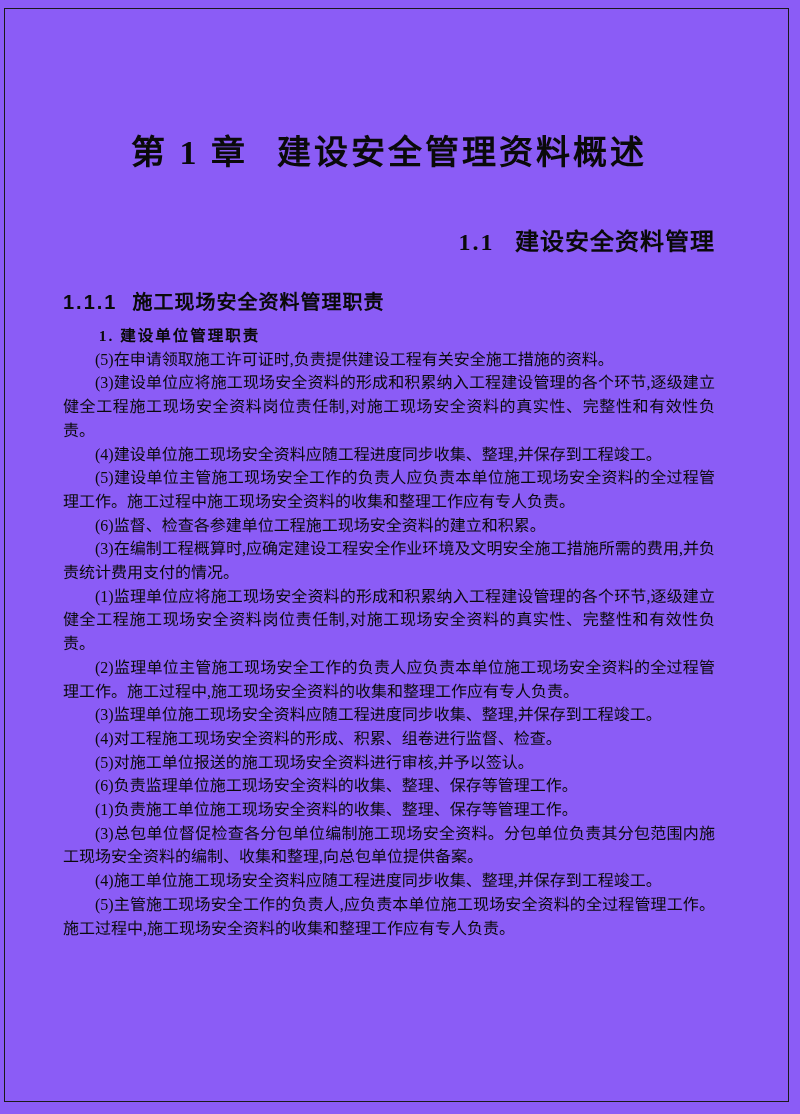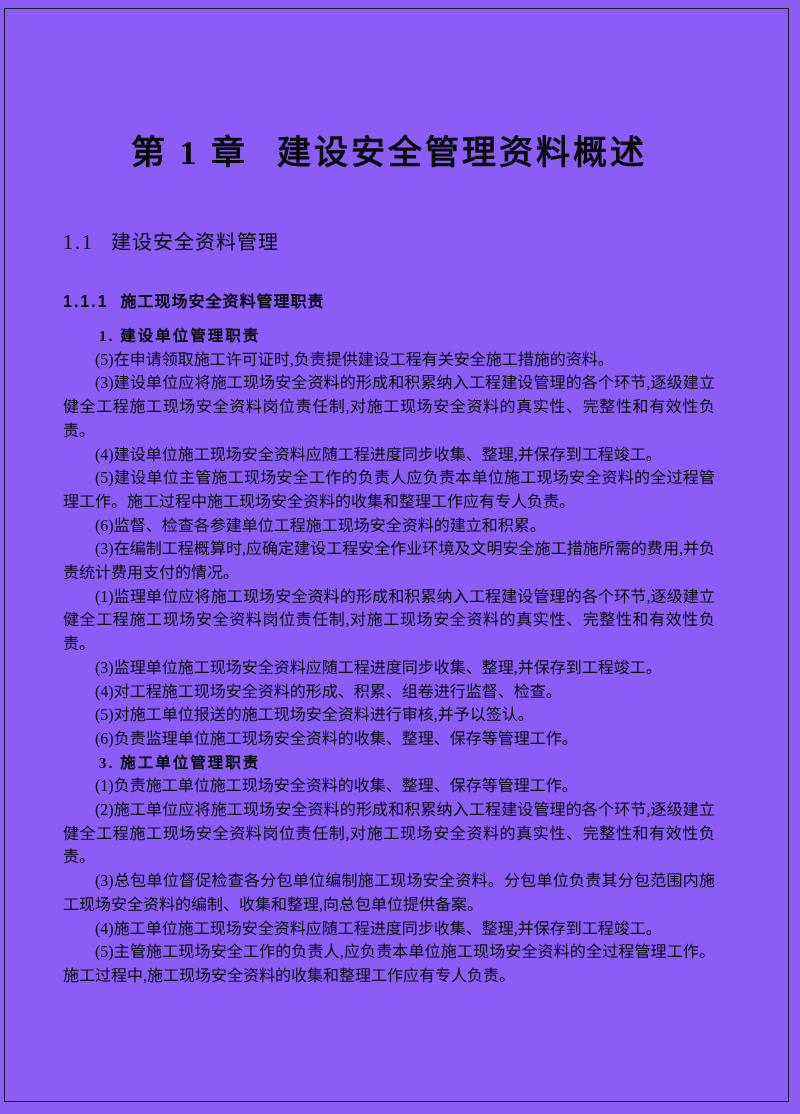--- a/index.html
+++ b/index.html
@@ -41,35 +41,35 @@
     text-align: center;
     letter-spacing: 3px;
     font-family: "Liberation Serif", "DejaVu Serif", serif;
     white-space: nowrap;
   }
   h1.chapter .num {
     margin-right: 0.85em;
   }
   h2.section {
     margin: 56px 0 0 0;
-    font-size: 20px;
+    font-size: 24px;
     line-height: 26px;
-    font-weight: normal;
-    text-align: left;
+    font-weight: bold;
+    text-align: right;
     letter-spacing: 1px;
     font-family: "Liberation Serif", "DejaVu Serif", serif;
     white-space: nowrap;
   }
   h2.section .num {
     margin-right: 0.85em;
     letter-spacing: 2px;
   }
   h3.subsection {
     margin: 36px 0 0 0;
-    font-size: 16px;
+    font-size: 20px;
     line-height: 22px;
     font-weight: bold;
     text-align: left;
     letter-spacing: 1px;
     font-family: "Liberation Sans", "DejaVu Sans", sans-serif;
     white-space: nowrap;
   }
   h3.subsection .num {
     margin-right: 0.75em;
     letter-spacing: 2px;
@@ -110,26 +110,25 @@
 
     <div class="body" id="body-blocks">
         <p class="item-heading">1. 建设单位管理职责</p>
         <p class="para">(5)在申请领取施工许可证时,负责提供建设工程有关安全施工措施的资料。</p>
         <p class="para">(3)建设单位应将施工现场安全资料的形成和积累纳入工程建设管理的各个环节,逐级建立健全工程施工现场安全资料岗位责任制,对施工现场安全资料的真实性、完整性和有效性负责。</p>
         <p class="para">(4)建设单位施工现场安全资料应随工程进度同步收集、整理,并保存到工程竣工。</p>
         <p class="para">(5)建设单位主管施工现场安全工作的负责人应负责本单位施工现场安全资料的全过程管理工作。施工过程中施工现场安全资料的收集和整理工作应有专人负责。</p>
         <p class="para">(6)监督、检查各参建单位工程施工现场安全资料的建立和积累。</p>
         <p class="para">(3)在编制工程概算时,应确定建设工程安全作业环境及文明安全施工措施所需的费用,并负责统计费用支付的情况。</p>
         <p class="para">(1)监理单位应将施工现场安全资料的形成和积累纳入工程建设管理的各个环节,逐级建立健全工程施工现场安全资料岗位责任制,对施工现场安全资料的真实性、完整性和有效性负责。</p>
+        <p class="para">(2)监理单位主管施工现场安全工作的负责人应负责本单位施工现场安全资料的全过程管理工作。施工过程中,施工现场安全资料的收集和整理工作应有专人负责。</p>
         <p class="para">(3)监理单位施工现场安全资料应随工程进度同步收集、整理,并保存到工程竣工。</p>
         <p class="para">(4)对工程施工现场安全资料的形成、积累、组卷进行监督、检查。</p>
         <p class="para">(5)对施工单位报送的施工现场安全资料进行审核,并予以签认。</p>
         <p class="para">(6)负责监理单位施工现场安全资料的收集、整理、保存等管理工作。</p>
-        <p class="item-heading">3. 施工单位管理职责</p>
         <p class="para">(1)负责施工单位施工现场安全资料的收集、整理、保存等管理工作。</p>
-        <p class="para">(2)施工单位应将施工现场安全资料的形成和积累纳入工程建设管理的各个环节,逐级建立健全工程施工现场安全资料岗位责任制,对施工现场安全资料的真实性、完整性和有效性负责。</p>
         <p class="para">(3)总包单位督促检查各分包单位编制施工现场安全资料。分包单位负责其分包范围内施工现场安全资料的编制、收集和整理,向总包单位提供备案。</p>
         <p class="para">(4)施工单位施工现场安全资料应随工程进度同步收集、整理,并保存到工程竣工。</p>
         <p class="para">(5)主管施工现场安全工作的负责人,应负责本单位施工现场安全资料的全过程管理工作。施工过程中,施工现场安全资料的收集和整理工作应有专人负责。</p>
       </div>
 
   </div>
 </div>
 
 </body></html>

